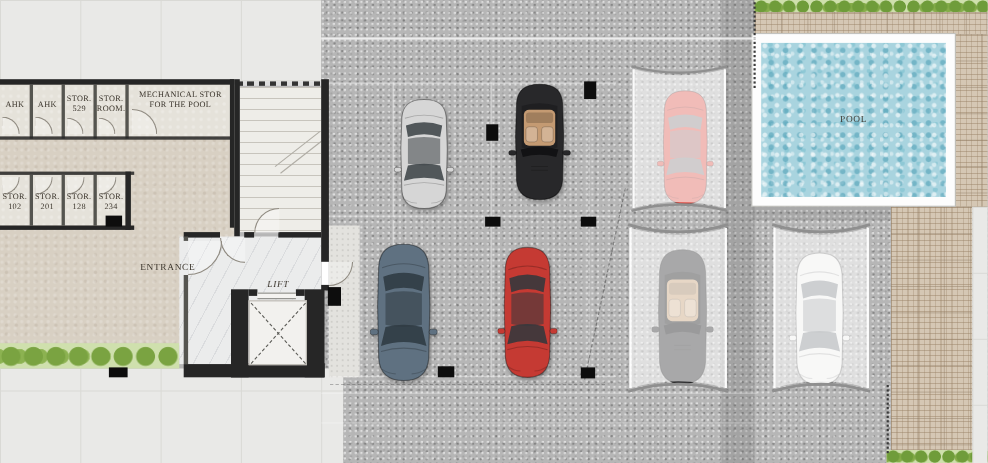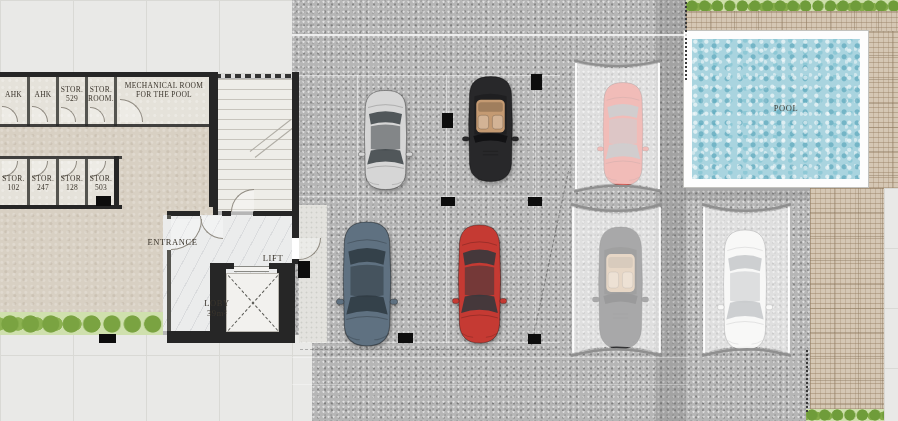--- a/index.html
+++ b/index.html
@@ -63,21 +63,21 @@
   .arc{position:absolute;background:rgba(255,255,255,.30);}
   .arc.tr{border-top:1px solid #8f8a80;border-right:1px solid #8f8a80;border-radius:0 100% 0 0;}
   .arc.br{border-bottom:1px solid #8f8a80;border-right:1px solid #8f8a80;border-radius:0 0 100% 0;}
   .arc.bl{border-bottom:1px solid #8f8a80;border-left:1px solid #8f8a80;border-radius:0 0 0 100%;}
   .arc.tl{border-top:1px solid #8f8a80;border-left:1px solid #8f8a80;border-radius:100% 0 0 0;}
   .marker{background:#0d0d0d;}
   
   .roomcell{position:absolute;top:0;bottom:0;}
   .lbl{position:absolute;text-align:center;font-size:7.5px;line-height:1.25;
        letter-spacing:.3px;color:#3b352c;white-space:pre-line;}
-  .lbl.big{font-size:8.5px;letter-spacing:.6px;padding-left:20px;}
+  .lbl.big{font-size:8.5px;letter-spacing:.6px;}
   .xline{position:absolute;left:50%;top:50%;height:0;border-top:1px dashed #5a5a55;transform-origin:center;}
   .car{position:absolute;filter:drop-shadow(1px 2px 2px rgba(0,0,0,.30));}
   .canopy{position:absolute;}
   .dash-diag{position:absolute;border-left:1px dashed rgba(70,70,70,.55);transform-origin:bottom left;}
   .dots-v{position:absolute;border-left:2px dotted #3a3a3a;}
 </style>
 </head>
 <body>
 
 <div id="plan">
@@ -140,46 +140,46 @@
     <div class="roomcell roomfloor" style="left:59px;width:26px;">
       <div class="arc tr" style="left:2px;bottom:2px;width:14px;height:14px;"></div>
       <div class="lbl" style="left:0;right:0;top:8px;"><span>STOR.</span><br><span>529</span></div>
     </div>
     <div class="roomcell roomfloor" style="left:88px;width:26px;">
       <div class="arc tr" style="left:2px;bottom:2px;width:14px;height:14px;"></div>
       <div class="lbl" style="left:0;right:0;top:8px;"><span>STOR.</span><br><span>ROOM.</span></div>
     </div>
     <div class="roomcell roomfloor" style="left:117px;width:94px;">
       <div class="arc tr" style="left:3px;bottom:2px;width:22px;height:22px;"></div>
-      <div class="lbl" style="left:4px;right:4px;top:4px;">MECHANICAL ROOM FOR THE POOL</div>
+      <div class="lbl" style="left:4px;right:4px;top:4px;">MECHANICAL STOR FOR THE POOL</div>
     </div>
   </div>
   <div class="abs wg" style="left:27px;top:77px;width:3px;height:49px;"></div>
   <div class="abs wg" style="left:56px;top:77px;width:3px;height:49px;"></div>
   <div class="abs wg" style="left:85px;top:77px;width:3px;height:49px;"></div>
   <div class="abs wg" style="left:114px;top:77px;width:3px;height:49px;"></div>
   <div class="abs w" style="left:0;top:72px;width:213px;height:5px;"></div>
   <div class="abs w" style="left:0;top:124px;width:211px;height:3px;opacity:.85;"></div>
 
   <div class="abs" style="left:0;top:159px;width:117px;height:46px;">
     <div class="roomcell roomfloor" style="left:0;width:27px;">
       <div class="arc br" style="left:2px;top:2px;width:15px;height:15px;"></div>
       <div class="lbl" style="left:0;right:0;top:15px;"><span>STOR.</span><br><span>102</span></div>
     </div>
     <div class="roomcell roomfloor" style="left:30px;width:26px;">
       <div class="arc br" style="left:2px;top:2px;width:15px;height:15px;"></div>
-      <div class="lbl" style="left:0;right:0;top:15px;"><span>STOR.</span><br><span>247</span></div>
+      <div class="lbl" style="left:0;right:0;top:15px;"><span>STOR.</span><br><span>201</span></div>
     </div>
     <div class="roomcell roomfloor" style="left:59px;width:26px;">
       <div class="arc br" style="left:2px;top:2px;width:15px;height:15px;"></div>
       <div class="lbl" style="left:0;right:0;top:15px;"><span>STOR.</span><br><span>128</span></div>
     </div>
     <div class="roomcell roomfloor" style="left:88px;width:26px;">
       <div class="arc br" style="left:2px;top:2px;width:15px;height:15px;"></div>
-      <div class="lbl" style="left:0;right:0;top:15px;"><span>STOR.</span><br><span>503</span></div>
+      <div class="lbl" style="left:0;right:0;top:15px;"><span>STOR.</span><br><span>234</span></div>
     </div>
   </div>
   <div class="abs wg" style="left:27px;top:159px;width:3px;height:46px;"></div>
   <div class="abs wg" style="left:56px;top:159px;width:3px;height:46px;"></div>
   <div class="abs wg" style="left:85px;top:159px;width:3px;height:46px;"></div>
   <div class="abs w" style="left:0;top:156px;width:122px;height:3px;opacity:.85;"></div>
   <div class="abs w" style="left:0;top:205px;width:122px;height:4px;"></div>
   <div class="abs w" style="left:114px;top:156px;width:5px;height:53px;"></div>
   <div class="abs marker" style="left:96px;top:196px;width:15px;height:10px;"></div>
   <div class="abs w" style="left:209px;top:72px;width:4px;height:135px;"></div>
@@ -216,24 +216,21 @@
     <div class="abs w" style="left:16px;top:0;width:8px;height:6px;"></div>
     <div class="abs w" style="left:59px;top:0;width:8px;height:6px;"></div>
     <div class="abs" style="left:24px;top:3px;width:35px;height:4px;border-top:1px solid #8a8a85;border-bottom:1px solid #8a8a85;background:#f4f3f0;"></div>
     <div class="abs" style="left:16px;top:10px;width:51px;height:57px;background:#f2f1ee;border:1px solid #b9b6af;">
       <div class="xline" style="width:74px;transform:translate(-50%,-50%) rotate(48deg);"></div>
       <div class="xline" style="width:74px;transform:translate(-50%,-50%) rotate(-48deg);"></div>
     </div>
   </div>
 
   <div class="lbl big" style="left:110px;top:237px;width:85px;">ENTRANCE</div>
-  <div class="lbl big" style="left:223px;top:253px;width:60px;">LIFT</div>
-  <div class="lbl big" style="left:168px;top:287px;width:58px;">
-    <span>LOBY</span><br><span>39m²</span>
-  </div>
+  <div class="lbl big" style="left:223px;top:253px;width:60px;font-style:italic;">LIFT</div>
 
   <svg width="0" height="0" style="position:absolute">
     <defs>
       <symbol id="sym-sedan" viewBox="0 0 60 128" preserveAspectRatio="none">
         <path d="M30,3 C15,3 9,10 8,23 L7,58 8,105 C9,119 17,125 30,125 C43,125 51,119 52,105 L53,58 52,23 C51,10 45,3 30,3 Z" fill="var(--car,#ccc)" stroke="rgba(0,0,0,.38)" stroke-width="1"></path>
         <path d="M11,24 Q30,17 49,24" fill="none" stroke="rgba(0,0,0,.22)"></path>
         <path d="M12,32 Q30,25 48,32 L46,45 Q30,39 14,45 Z" fill="var(--glass,#444)" opacity=".88"></path>
         <path d="M14,47 Q30,43 46,47 L46,75 Q30,79 14,75 Z" fill="var(--glass,#444)" opacity=".55"></path>
         <path d="M14,77 Q30,73 46,77 L50,94 Q30,87 10,94 Z" fill="var(--glass,#444)" opacity=".88"></path>
         <path d="M10,99 Q30,93 50,99" fill="none" stroke="rgba(0,0,0,.22)"></path>

